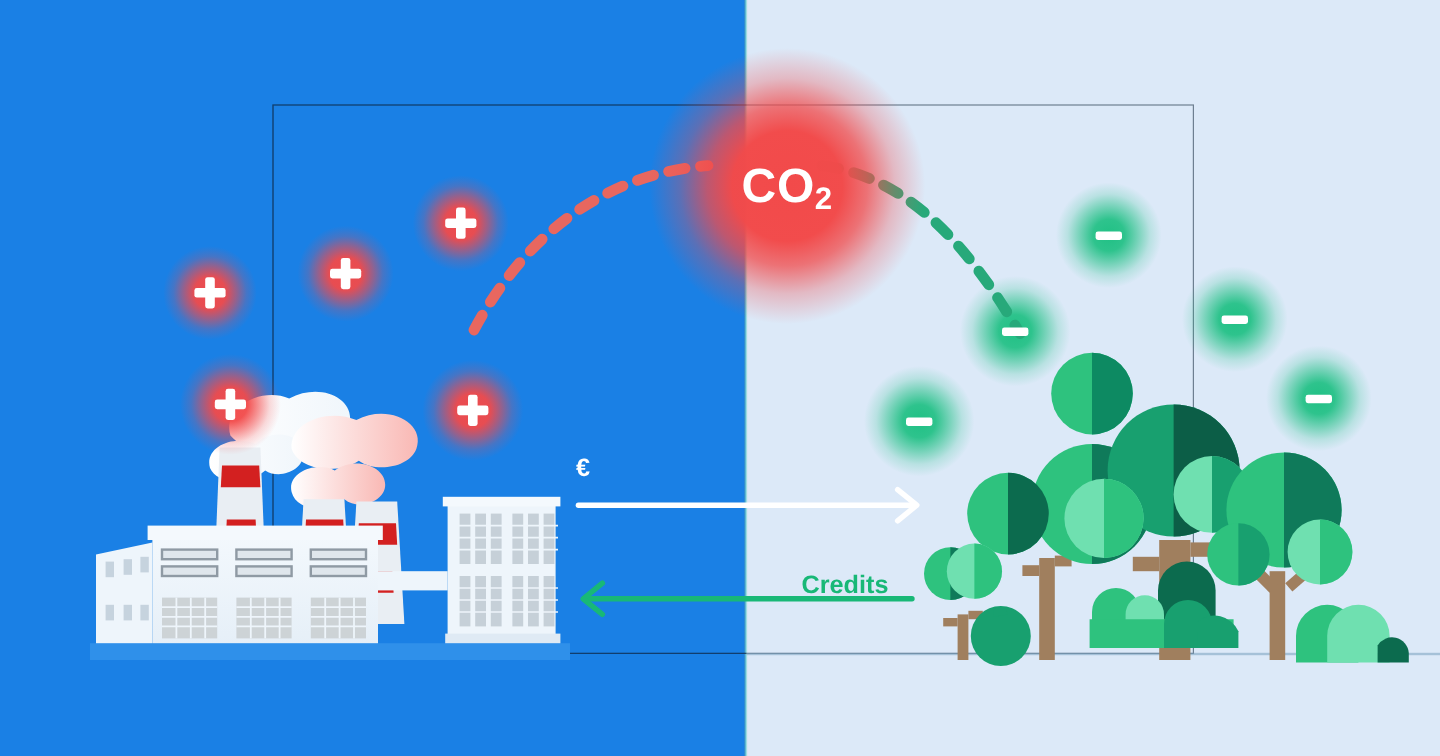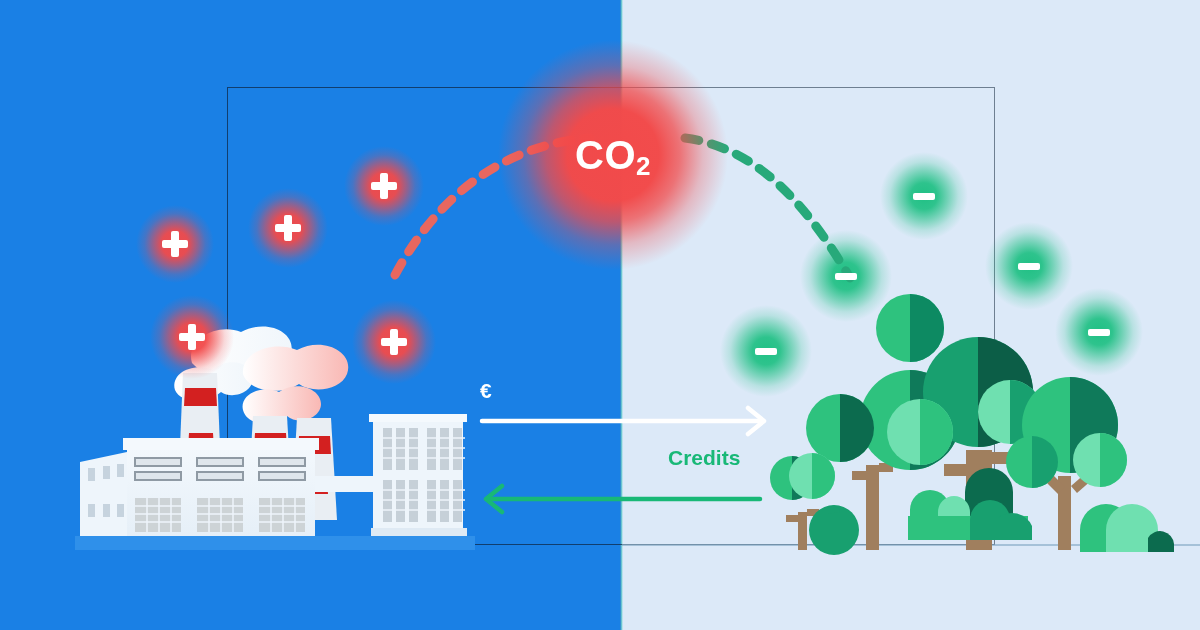--- a/index.html
+++ b/index.html
@@ -35,41 +35,41 @@
       rgba(22,190,126,.95) 0%, rgba(22,190,126,.88) 30%, rgba(22,190,126,.50) 56%,
       rgba(22,190,126,.18) 78%, rgba(22,190,126,0) 100%);}
 
   .plus-sym{position:relative;width:26px;height:26px;}
   .plus-sym::before,.plus-sym::after{content:"";position:absolute;background:#fff;border-radius:2px;}
   .plus-sym::before{left:9px;top:0;width:8px;height:26px;}
   .plus-sym::after{left:0;top:9px;width:26px;height:8px;}
   .minus-sym{width:22px;height:7px;background:#fff;border-radius:2px;}
 
   
-  .co2-orb{position:absolute;left:498px;top:40px;width:230px;height:230px;border-radius:50%;
+  .co2-orb{position:absolute;left:541px;top:40px;width:230px;height:230px;border-radius:50%;
     background:radial-gradient(circle closest-side,
       rgba(242,74,74,1) 0%, rgba(242,74,74,.99) 40%, rgba(242,74,74,.75) 58%,
       rgba(242,74,74,.30) 78%, rgba(242,74,74,0) 100%);
     display:flex;align-items:center;justify-content:center;}
   .co2-label{color:#fff;font-weight:800;font-size:40px;letter-spacing:.5px;}
   .co2-label sub{font-size:26px;vertical-align:baseline;position:relative;top:6px;}
 
   
   .arc{position:absolute;left:340px;top:60px;width:560px;height:240px;}
 
   
   .factory{position:absolute;left:75px;top:270px;width:400px;height:280px;}
 
   
   .forest{position:absolute;left:770px;top:280px;width:430px;height:290px;}
 
   
   .flow{position:absolute;left:460px;top:370px;width:330px;height:150px;}
   .euro-label{position:absolute;left:480px;top:379px;color:#fff;font-weight:800;font-size:21px;}
-  .credits-label{position:absolute;left:668px;top:446px;color:#18b877;font-weight:800;font-size:21px;}
+  .credits-label{position:absolute;left:668px;top:476px;color:#18b877;font-weight:800;font-size:21px;}
 </style>
 </head>
 <body>
 
 <div id="stage">
 
   <div class="bg-left"></div>
   <div class="bg-right"></div>
   <div class="split-line"></div>
 

